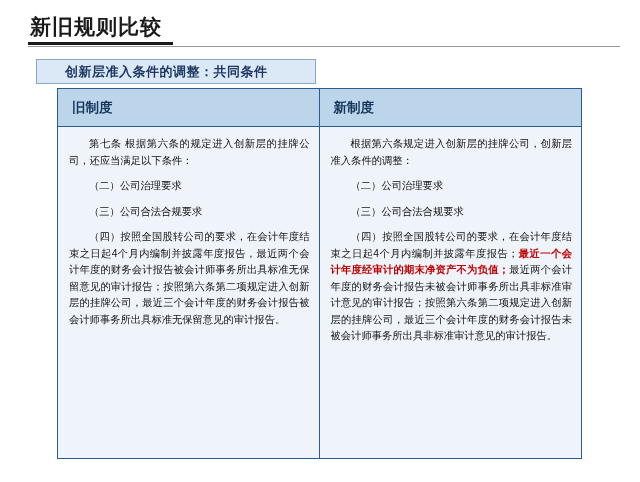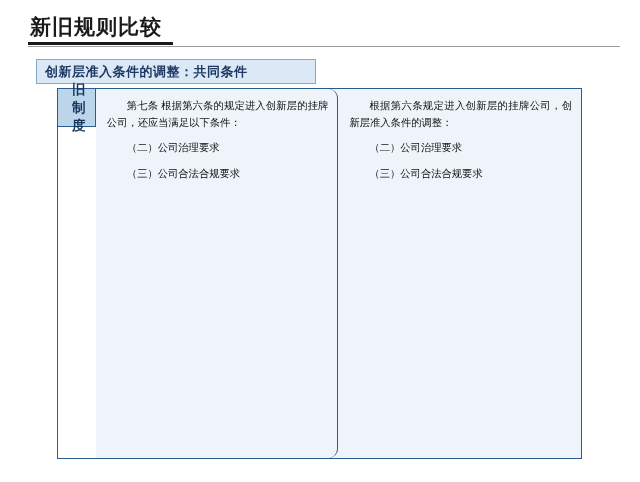--- a/index.html
+++ b/index.html
@@ -53,39 +53,39 @@
     position: absolute;
     left: 36px;
     top: 59px;
     width: 280px;
     height: 25px;
     background: #dbe9f7;
     border: 1px solid #8aa9c6;
     box-sizing: border-box;
     display: flex;
     align-items: center;
-    padding-left: 8px;
+    padding-left: 28px;
   }
   .banner-text {
     font-size: 13px;
     color: #1f3864;
     font-weight: bold;
     letter-spacing: 0.5px;
   }
   
   .table {
     position: absolute;
     left: 57px;
     top: 88px;
     width: 525px;
     height: 371px;
     border: 1px solid #2a5d8f;
     box-sizing: border-box;
     display: flex;
-    flex-direction: row;
+    flex-direction: column;
     background: #ffffff;
   }
   .thead {
     display: flex;
     height: 37px;
     background: #bcd5ea;
     border-bottom: 1px solid #2a5d8f;
   }
   .th {
     flex: 1 1 50%;
@@ -109,21 +109,20 @@
     flex: 1 1 50%;
     box-sizing: border-box;
     padding: 9px 9px 6px 11px;
     font-size: 10.3px;
     line-height: 16.5px;
     color: #111111;
     background: #eef4fa;
   }
   .td.first {
     border-right: 1px solid #2a5d8f;
-    border-radius: 9px;
   }
   .para {
     margin: 0 0 9px 0;
     text-indent: 20px;
     text-align: justify;
   }
   .para:last-child { margin-bottom: 0; }
   .red {
     color: #c00000;
     font-weight: bold;
@@ -144,31 +143,34 @@
   </div>
 
   <div class="banner">
     <span class="banner-text">创新层准入条件的调整：共同条件</span>
   </div>
 
   <div class="table">
 
     <div class="thead">
       <div class="th first">旧制度</div>
+      <div class="th">新制度</div>
     </div>
 
     <div class="tbody">
 
       <div class="td first">
         <p class="para">第七条 根据第六条的规定进入创新层的挂牌公司，还应当满足以下条件：</p>
         <p class="para">（二）公司治理要求</p>
         <p class="para">（三）公司合法合规要求</p>
+        <p class="para">（四）按照全国股转公司的要求，在会计年度结束之日起4个月内编制并披露年度报告，最近两个会计年度的财务会计报告被会计师事务所出具标准无保留意见的审计报告；按照第六条第二项规定进入创新层的挂牌公司，最近三个会计年度的财务会计报告被会计师事务所出具标准无保留意见的审计报告。</p>
       </div>
 
       <div class="td">
         <p class="para">根据第六条规定进入创新层的挂牌公司，创新层准入条件的调整：</p>
         <p class="para">（二）公司治理要求</p>
         <p class="para">（三）公司合法合规要求</p>
+        <p class="para"><span>（四）按照全国股转公司的要求，在会计年度结束之日起4个月内编制并披露年度报告；</span><span class="red">最近一个会计年度经审计的期末净资产不为负值；</span><span>最近两个会计年度的财务会计报告未被会计师事务所出具非标准审计意见的审计报告；按照第六条第二项规定进入创新层的挂牌公司，最近三个会计年度的财务会计报告未被会计师事务所出具非标准审计意见的审计报告。</span></p>
       </div>
 
     </div>
   </div>
 </div>
 
 </body></html>

